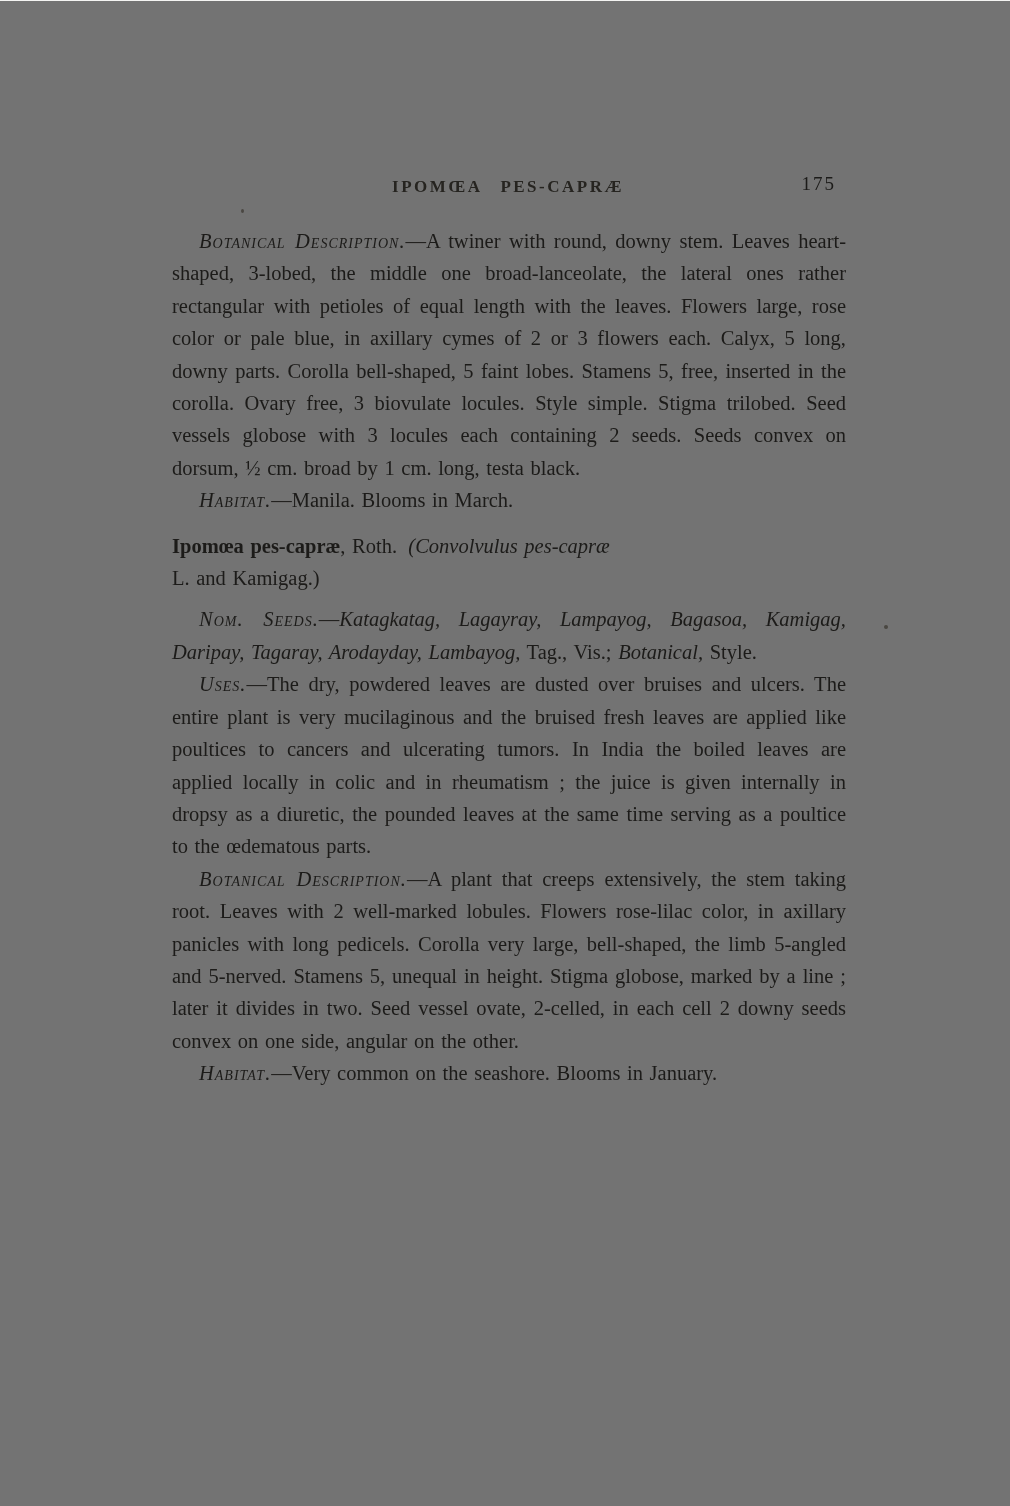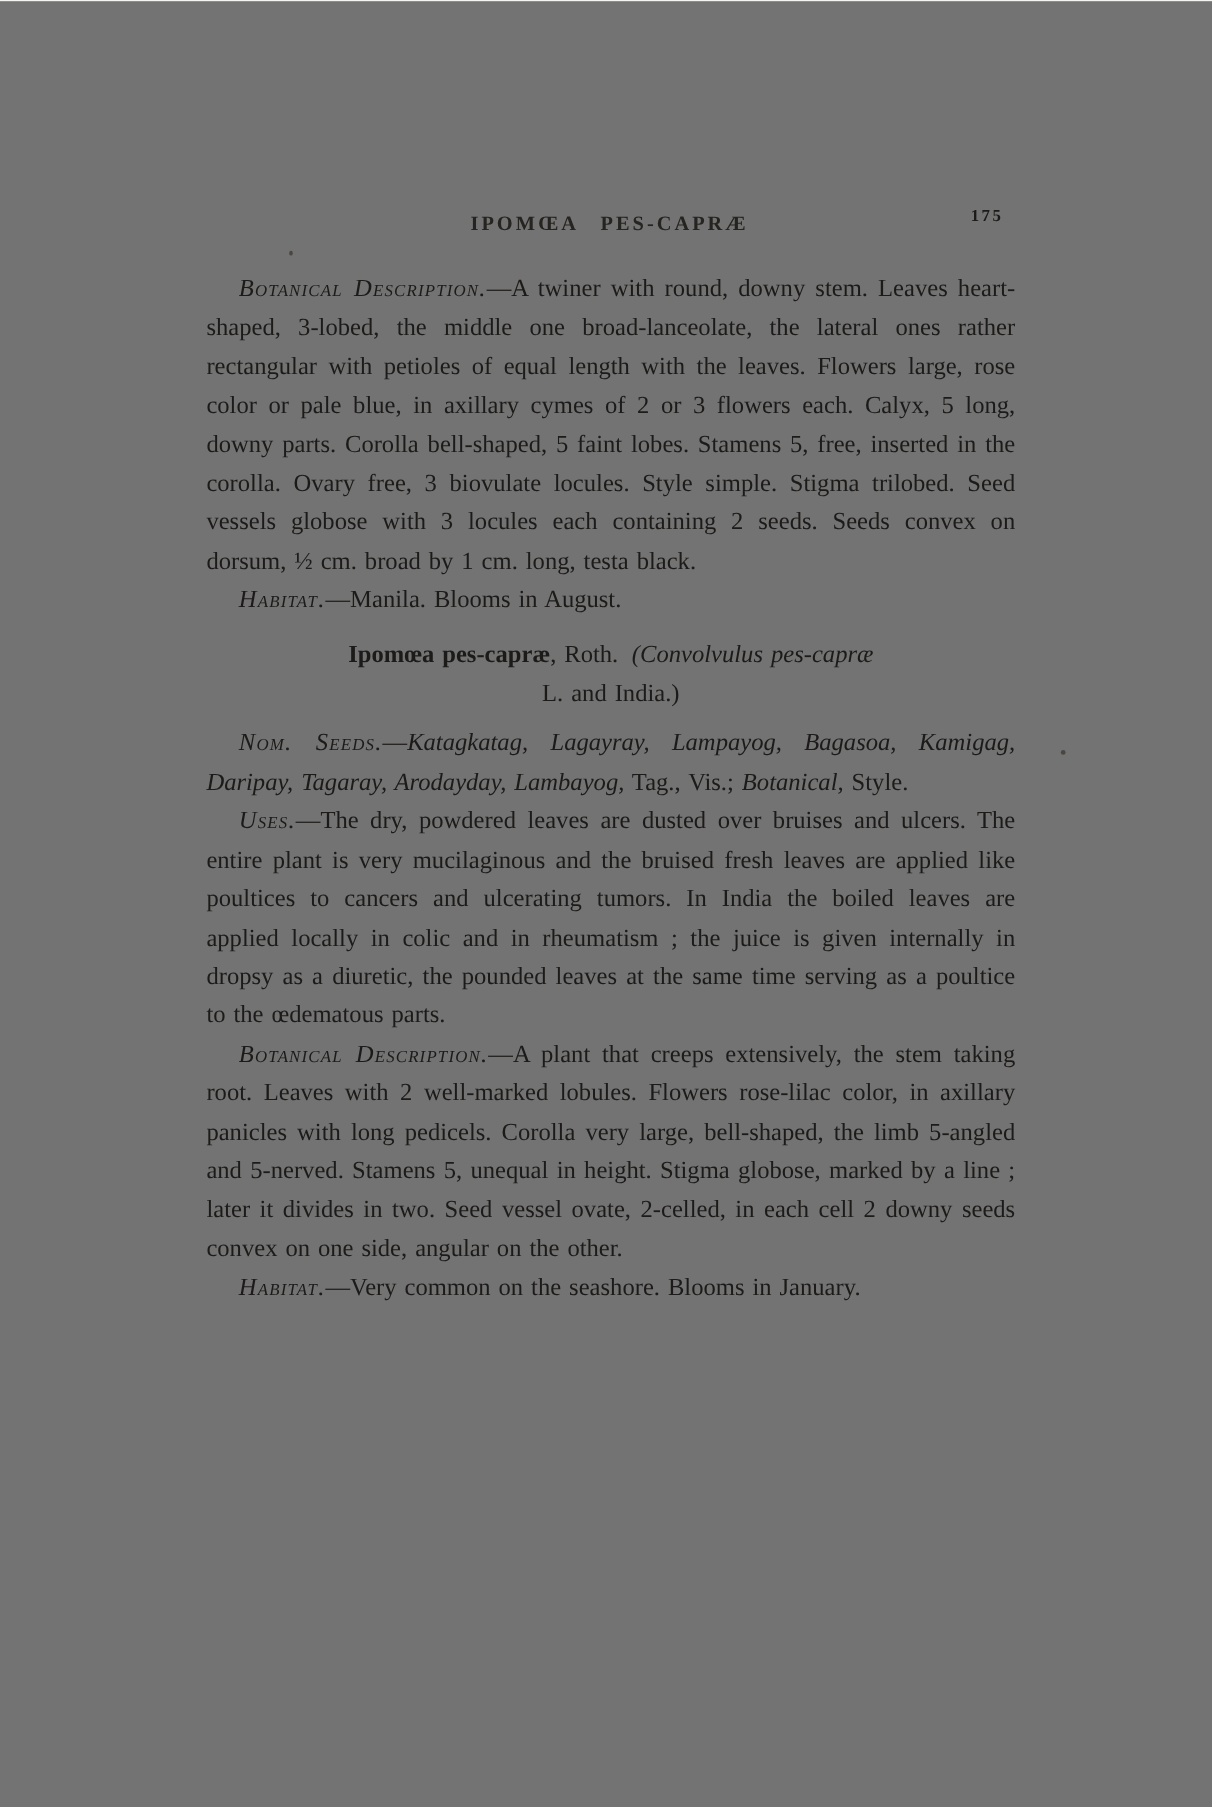--- a/index.html
+++ b/index.html
@@ -28,23 +28,23 @@
     font-size: 17px;
     font-weight: 700;
     letter-spacing: 2.5px;
     word-spacing: 12px;
     color: #262420;
   }
   .page-number {
     position: absolute;
     right: 8px;
     top: -4px;
-    font-size: 14px;
+    font-size: 19px;
     letter-spacing: 2px;
-    font-weight: 700;
+    font-weight: 400;
   }
   .body-text {
     position: absolute;
     top: 224px;
     left: 172px;
     width: 674px;
     font-size: 20.5px;
     line-height: 32.4px;
     text-align: justify;
     word-spacing: 1.5px;
@@ -59,21 +59,20 @@
     font-style: italic;
   }
   .it {
     font-style: italic;
   }
   .bold {
     font-weight: 700;
   }
   .species-heading {
     margin: 13px 0 9px 0;
-    text-align: center;
     text-indent: 0;
   }
   .species-heading .gap {
     padding-right: 0.55em;
   }
   .artifact {
     position: absolute;
     background: #4a4742;
     border-radius: 50%;
   }
@@ -90,25 +89,25 @@
 
   <div class="header">
     <span class="running-title">IPOMŒA PES-CAPRÆ</span>
     <span class="page-number">175</span>
   </div>
 
   <div class="body-text">
 
     <p class="para"><span class="sc">Botanical Description.</span><span>—A twiner with round, downy stem.  Leaves heart-shaped, 3-lobed, the middle one broad-lanceolate, the lateral ones rather rectangular with petioles of equal length with the leaves.  Flowers large, rose color or pale blue, in axillary cymes of 2 or 3 flowers each.  Calyx, 5 long, downy parts.  Corolla bell-shaped, 5 faint lobes.  Stamens 5, free, inserted in the corolla.  Ovary free, 3 biovulate locules.  Style simple.  Stigma trilobed.  Seed vessels globose with 3 locules each containing 2 seeds.  Seeds convex on dorsum, ½ cm. broad by 1 cm. long, testa black.</span></p>
 
-    <p class="para"><span class="sc">Habitat.</span><span>—Manila.  Blooms in August.</span></p>
+    <p class="para"><span class="sc">Habitat.</span><span>—Manila.  Blooms in March.</span></p>
 
     <div class="species-heading">
       <div><span class="bold">Ipomœa pes-capræ</span><span class="gap">, Roth.</span><span class="it">(Convolvulus pes-capræ</span></div>
-      <div><span>L. and India.)</span></div>
+      <div><span>L. and Kamigag.)</span></div>
     </div>
 
     <p class="para"><span class="sc">Nom. Seeds.</span><span>—</span><span class="it">Katagkatag, Lagayray, Lampayog, Bagasoa, Kamigag, Daripay, Tagaray, Arodayday, Lambayog,</span><span> Tag., Vis.; </span><span class="it">Botanical,</span><span> Style.</span></p>
 
     <p class="para"><span class="sc">Uses.</span><span>—The dry, powdered leaves are dusted over bruises and ulcers.  The entire plant is very mucilaginous and the bruised fresh leaves are applied like poultices to cancers and ulcerating tumors.  In India the boiled leaves are applied locally in colic and in rheumatism ; the juice is given internally in dropsy as a diuretic, the pounded leaves at the same time serving as a poultice to the œdematous parts.</span></p>
 
     <p class="para"><span class="sc">Botanical Description.</span><span>—A plant that creeps extensively, the stem taking root.  Leaves with 2 well-marked lobules.  Flowers rose-lilac color, in axillary panicles with long pedicels.  Corolla very large, bell-shaped, the limb 5-angled and 5-nerved.  Stamens 5, unequal in height.  Stigma globose, marked by a line ; later it divides in two.  Seed vessel ovate, 2-celled, in each cell 2 downy seeds convex on one side, angular on the other.</span></p>
 
     <p class="para"><span class="sc">Habitat.</span><span>—Very common on the seashore.  Blooms in January.</span></p>
 

